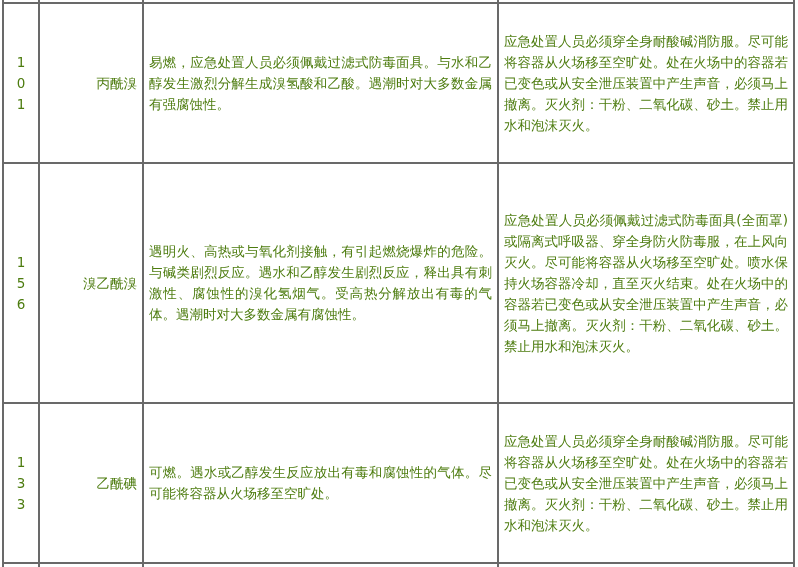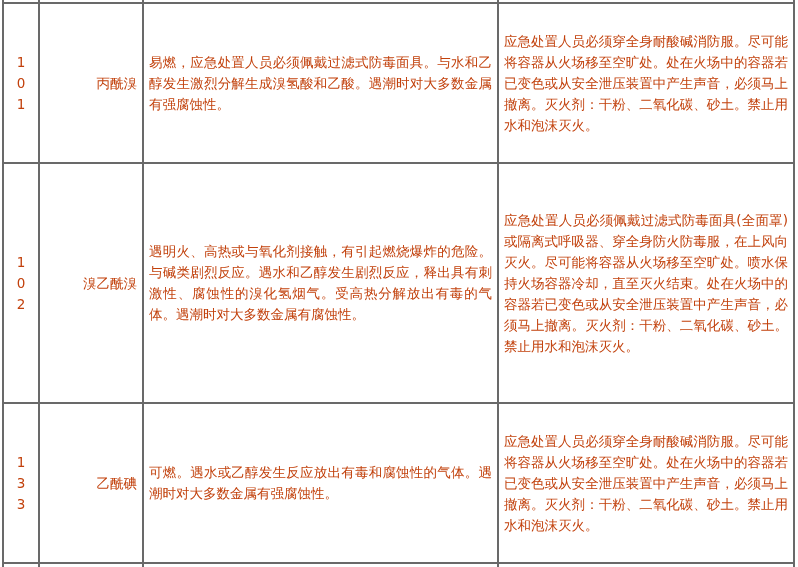--- a/index.html
+++ b/index.html
@@ -18,21 +18,21 @@
   table.doc-table {
     position: absolute;
     left: 2px;
     top: -23px;
     border-collapse: collapse;
     table-layout: fixed;
     width: 791px;
   }
   .doc-table td {
     border: 2px solid #696969;
-    color: #c2410c;
+    color: #4d7c0f;
     font-size: 13.5px;
     line-height: 21px;
     vertical-align: middle;
     padding: 0 5px;
     overflow: hidden;
     word-break: break-all;
   }
   td.cell-num {
     text-align: center;
     padding: 0 12px;
@@ -67,29 +67,29 @@
         <td class="cell-hazard"></td>
         <td class="cell-emergency"></td>
       </tr>
       <tr class="row-std">
         <td class="cell-num">101</td>
         <td class="cell-name">丙酰溴</td>
         <td class="cell-hazard">易燃，应急处置人员必须佩戴过滤式防毒面具。与水和乙醇发生激烈分解生成溴氢酸和乙酸。遇潮时对大多数金属有强腐蚀性。</td>
         <td class="cell-emergency">应急处置人员必须穿全身耐酸碱消防服。尽可能将容器从火场移至空旷处。处在火场中的容器若已变色或从安全泄压装置中产生声音，必须马上撤离。灭火剂：干粉、二氧化碳、砂土。禁止用水和泡沫灭火。</td>
       </tr>
       <tr class="row-tall">
-        <td class="cell-num">102</td>
+        <td class="cell-num">156</td>
         <td class="cell-name">溴乙酰溴</td>
         <td class="cell-hazard">遇明火、高热或与氧化剂接触，有引起燃烧爆炸的危险。与碱类剧烈反应。遇水和乙醇发生剧烈反应，释出具有刺激性、腐蚀性的溴化氢烟气。受高热分解放出有毒的气体。遇潮时对大多数金属有腐蚀性。</td>
         <td class="cell-emergency">应急处置人员必须佩戴过滤式防毒面具(全面罩)或隔离式呼吸器、穿全身防火防毒服，在上风向灭火。尽可能将容器从火场移至空旷处。喷水保持火场容器冷却，直至灭火结束。处在火场中的容器若已变色或从安全泄压装置中产生声音，必须马上撤离。灭火剂：干粉、二氧化碳、砂土。禁止用水和泡沫灭火。</td>
       </tr>
       <tr class="row-std">
         <td class="cell-num">133</td>
         <td class="cell-name">乙酰碘</td>
-        <td class="cell-hazard">可燃。遇水或乙醇发生反应放出有毒和腐蚀性的气体。遇潮时对大多数金属有强腐蚀性。</td>
+        <td class="cell-hazard">可燃。遇水或乙醇发生反应放出有毒和腐蚀性的气体。尽可能将容器从火场移至空旷处。</td>
         <td class="cell-emergency">应急处置人员必须穿全身耐酸碱消防服。尽可能将容器从火场移至空旷处。处在火场中的容器若已变色或从安全泄压装置中产生声音，必须马上撤离。灭火剂：干粉、二氧化碳、砂土。禁止用水和泡沫灭火。</td>
       </tr>
       <tr class="partial-bottom">
         <td class="cell-num"></td>
         <td class="cell-name"></td>
         <td class="cell-hazard"></td>
         <td class="cell-emergency"></td>
       </tr>
     </tbody>
   </table>

